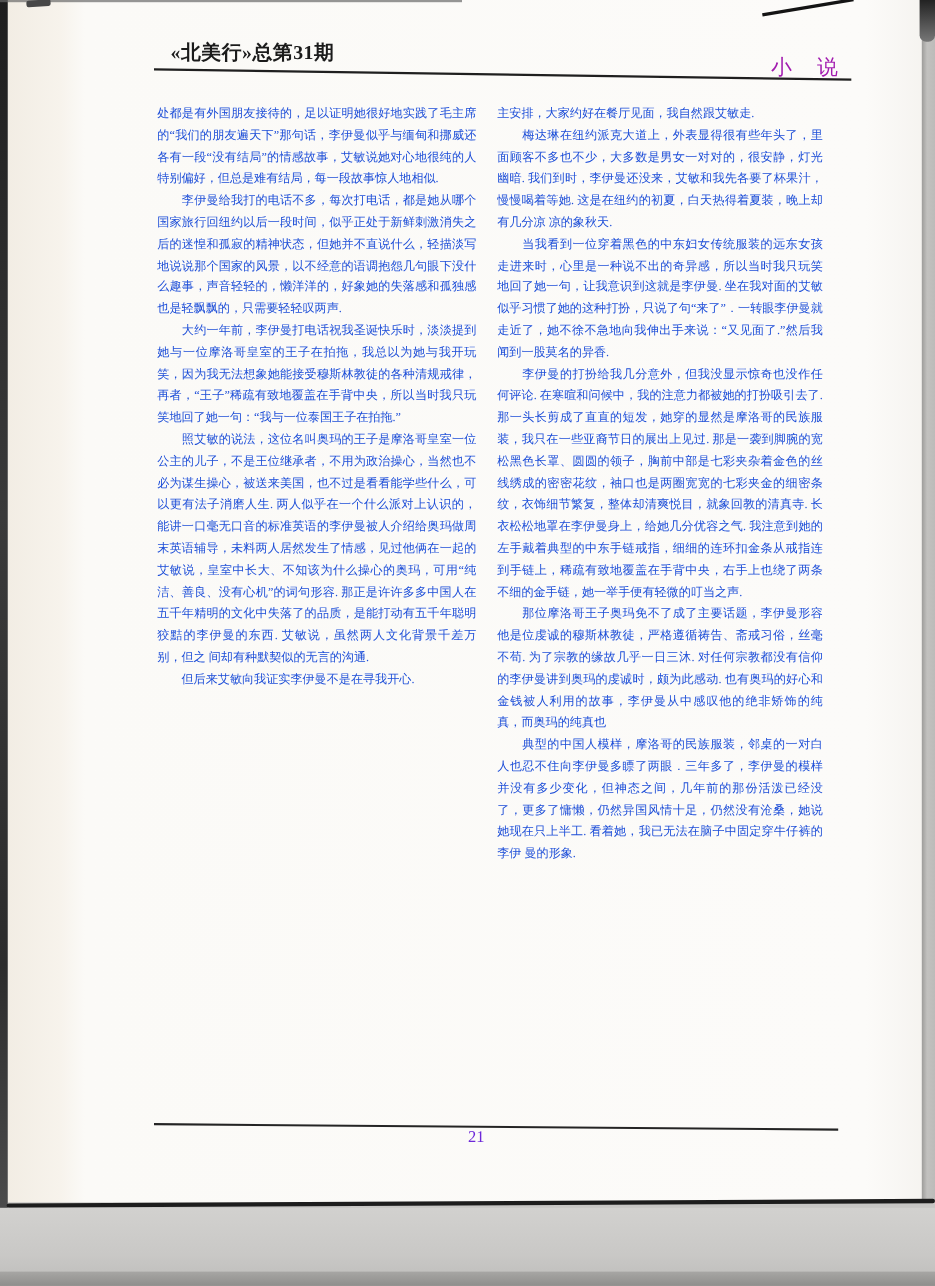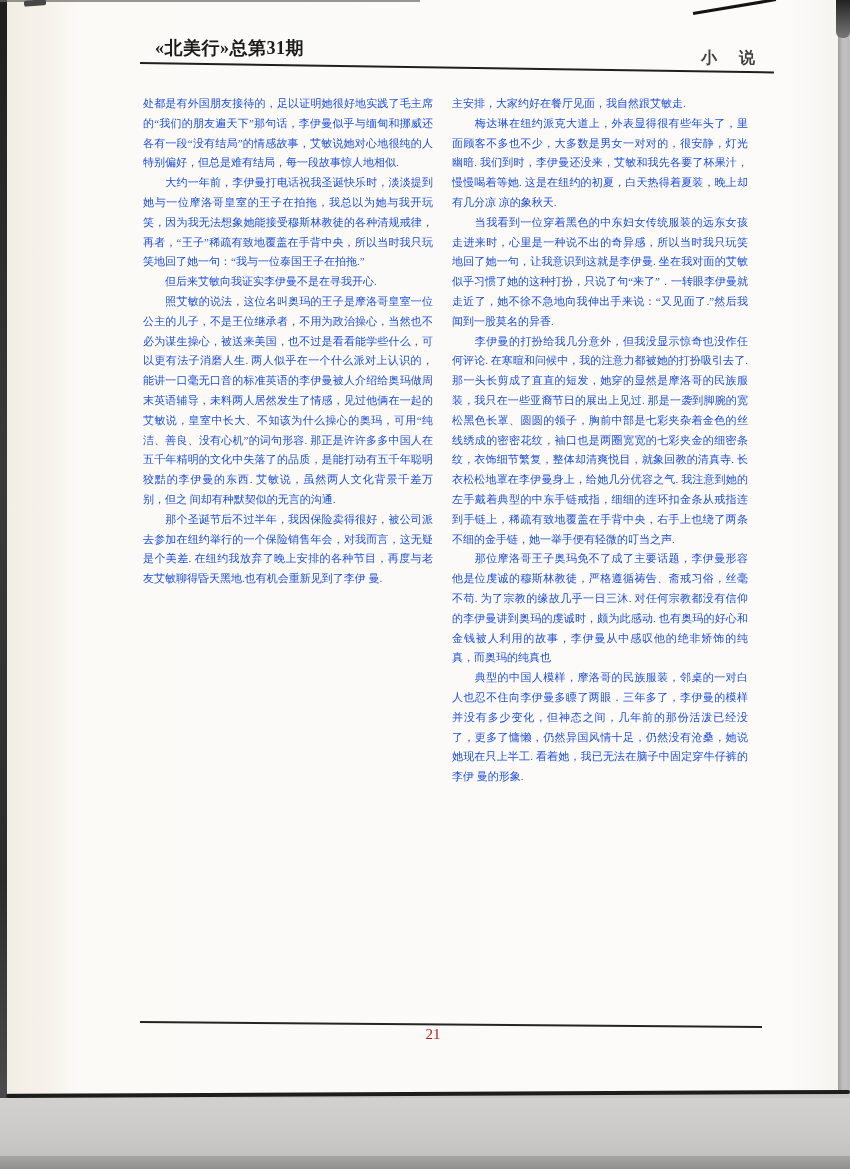--- a/index.html
+++ b/index.html
@@ -21,63 +21,63 @@
   .page-bottom-line{position:absolute;left:6px;top:1094px;width:844px;height:4px;background:#1d1d1d;transform:rotate(-0.28deg);transform-origin:left center;border-radius:2px;}
   .below-page{position:absolute;left:0;top:1098px;width:850px;height:71px;background:linear-gradient(180deg,#d2d1cf,#c9c8c6 60%,#bdbcba);}
   .below-strip{position:absolute;left:0;top:1156px;width:850px;height:13px;background:linear-gradient(180deg,#a7a6a4,#8f8e8c);}
 
   .hdr-journal{
     position:absolute;left:155px;top:36px;
     font-size:18px;font-weight:bold;color:#1b1b1b;letter-spacing:.5px;
   }
   .hdr-section{
     position:absolute;left:701px;top:48px;
-    font-size:16px;font-weight:bold;color:#404040;letter-spacing:9px;
+    font-size:19px;font-weight:normal;color:#a21caf;letter-spacing:9px;
   }
   .hdr-rule{
     position:absolute;left:140px;top:62px;width:634px;height:1.8px;background:#1f1f1f;
     transform:rotate(0.85deg);transform-origin:left center;
   }
 
   .col{position:absolute;top:94px;color:#1d4ed8;font-size:11px;line-height:19.8px;
        text-align:justify;text-justify:inter-ideograph;}
   .col-left{left:143px;width:290px;}
   .col-right{left:452px;width:296px;}
   .col p{margin:0;padding:0;}
 
   .ftr-rule{
     position:absolute;left:140px;top:1021px;width:622px;height:1.6px;background:#242424;
     transform:rotate(0.45deg);transform-origin:left center;
   }
   .ftr-pagenum{
     position:absolute;left:408px;top:1026px;width:50px;text-align:center;
-    font-size:15px;color:#b91c1c;
+    font-size:15px;color:#6d28d9;
   }
 </style>
 </head>
 <body>
 
 <div class="paper"></div>
 <div class="edge-left"></div>
 <div class="edge-top"></div>
 <div class="edge-right"></div>
 <div class="mark-topleft"></div>
 <div class="mark-topright-line"></div>
 <div class="mark-topright-blob"></div>
 
 <div class="hdr-journal">«北美行»总第31期</div>
 <div class="hdr-section">小  说</div>
 <div class="hdr-rule"></div>
 
 <div class="col col-left">
     <p>处都是有外国朋友接待的，足以证明她很好地实践了毛主席的“我们的朋友遍天下”那句话，李伊曼似乎与缅甸和挪威还各有一段“没有结局”的情感故事，艾敏说她对心地很纯的人特别偏好，但总是难有结局，每一段故事惊人地相似.</p>
+    <p>　　李伊曼给我打的电话不多，每次打电话，都是她从哪个国家旅行回纽约以后一段时间，似乎正处于新鲜刺激消失之后的迷惶和孤寂的精神状态，但她并不直说什么，轻描淡写地说说那个国家的风景，以不经意的语调抱怨几句眼下没什么趣事，声音轻轻的，懒洋洋的，好象她的失落感和孤独感也是轻飘飘的，只需要轻轻叹两声.</p>
     <p>　　大约一年前，李伊曼打电话祝我圣诞快乐时，淡淡提到她与一位摩洛哥皇室的王子在拍拖，我总以为她与我开玩笑，因为我无法想象她能接受穆斯林教徒的各种清规戒律，再者，“王子”稀疏有致地覆盖在手背中央，所以当时我只玩笑地回了她一句：“我与一位泰国王子在拍拖.”</p>
+    <p>　　照艾敏的说法，这位名叫奥玛的王子是摩洛哥皇室一位公主的儿子，不是王位继承者，不用为政治操心，当然也不必为谋生操心，被送来美国，也不过是看看能学些什么，可以更有法子消磨人生. 两人似乎在一个什么派对上认识的，能讲一口毫无口音的标准英语的李伊曼被人介绍给奥玛做周末英语辅导，未料两人居然发生了情感，见过他俩在一起的艾敏说，皇室中长大、不知该为什么操心的奥玛，可用“纯洁、善良、没有心机”的词句形容. 那正是许许多多中国人在五千年精明的文化中失落了的品质，是能打动有五千年聪明狡黠的李伊曼的东西. 艾敏说，虽然两人文化背景千差万别，但之 间却有种默契似的无言的沟通.</p>
     <p>　　但后来艾敏向我证实李伊曼不是在寻我开心.</p>
-    <p>　　照艾敏的说法，这位名叫奥玛的王子是摩洛哥皇室一位公主的儿子，不是王位继承者，不用为政治操心，当然也不必为谋生操心，被送来美国，也不过是看看能学些什么，可以更有法子消磨人生. 两人似乎在一个什么派对上认识的，能讲一口毫无口音的标准英语的李伊曼被人介绍给奥玛做周末英语辅导，未料两人居然发生了情感，见过他俩在一起的艾敏说，皇室中长大、不知该为什么操心的奥玛，可用“纯洁、善良、没有心机”的词句形容. 那正是许许多多中国人在五千年精明的文化中失落了的品质，是能打动有五千年聪明狡黠的李伊曼的东西. 艾敏说，虽然两人文化背景千差万别，但之 间却有种默契似的无言的沟通.</p>
-    <p>　　那个圣诞节后不过半年，我因保险卖得很好，被公司派去参加在纽约举行的一个保险销售年会，对我而言，这无疑是个美差. 在纽约我放弃了晚上安排的各种节目，再度与老友艾敏聊得昏天黑地.也有机会重新见到了李伊 曼.</p>
   </div>
 <div class="col col-right">
     <p>主安排，大家约好在餐厅见面，我自然跟艾敏走.</p>
     <p>　　梅达琳在纽约派克大道上，外表显得很有些年头了，里面顾客不多也不少，大多数是男女一对对的，很安静，灯光幽暗. 我们到时，李伊曼还没来，艾敏和我先各要了杯果汁，慢慢喝着等她. 这是在纽约的初夏，白天热得着夏装，晚上却有几分凉 凉的象秋天.</p>
     <p>　　当我看到一位穿着黑色的中东妇女传统服装的远东女孩走进来时，心里是一种说不出的奇异感，所以当时我只玩笑地回了她一句，让我意识到这就是李伊曼. 坐在我对面的艾敏似乎习惯了她的这种打扮，只说了句“来了”．一转眼李伊曼就走近了，她不徐不急地向我伸出手来说：“又见面了.”然后我闻到一股莫名的异香.</p>
     <p>　　李伊曼的打扮给我几分意外，但我没显示惊奇也没作任何评论. 在寒暄和问候中，我的注意力都被她的打扮吸引去了. 那一头长剪成了直直的短发，她穿的显然是摩洛哥的民族服装，我只在一些亚裔节日的展出上见过. 那是一袭到脚腕的宽松黑色长罩、圆圆的领子，胸前中部是七彩夹杂着金色的丝线绣成的密密花纹，袖口也是两圈宽宽的七彩夹金的细密条纹，衣饰细节繁复，整体却清爽悦目，就象回教的清真寺. 长衣松松地罩在李伊曼身上，给她几分优容之气. 我注意到她的左手戴着典型的中东手链戒指，细细的连环扣金条从戒指连到手链上，稀疏有致地覆盖在手背中央，右手上也绕了两条不细的金手链，她一举手便有轻微的叮当之声.</p>
     <p>　　那位摩洛哥王子奥玛免不了成了主要话题，李伊曼形容他是位虔诚的穆斯林教徒，严格遵循祷告、斋戒习俗，丝毫不苟. 为了宗教的缘故几乎一日三沐. 对任何宗教都没有信仰的李伊曼讲到奥玛的虔诚时，颇为此感动. 也有奥玛的好心和金钱被人利用的故事，李伊曼从中感叹他的绝非矫饰的纯真，而奥玛的纯真也</p>
     <p>　　典型的中国人模样，摩洛哥的民族服装，邻桌的一对白人也忍不住向李伊曼多瞟了两眼．三年多了，李伊曼的模样并没有多少变化，但神态之间，几年前的那份活泼已经没了，更多了慵懒，仍然异国风情十足，仍然没有沧桑，她说她现在只上半工. 看着她，我已无法在脑子中固定穿牛仔裤的李伊 曼的形象.</p>
   </div>
 

